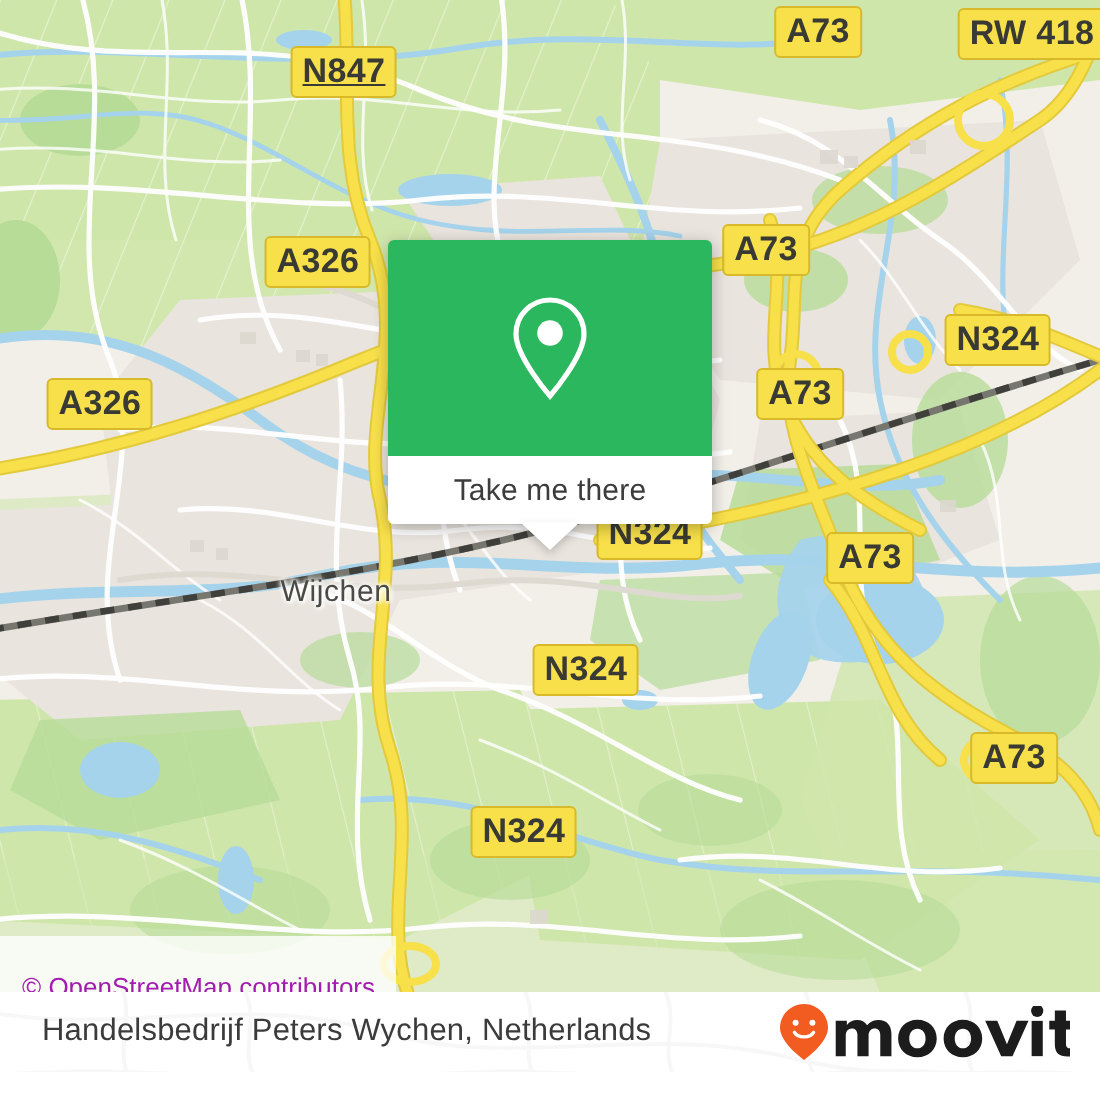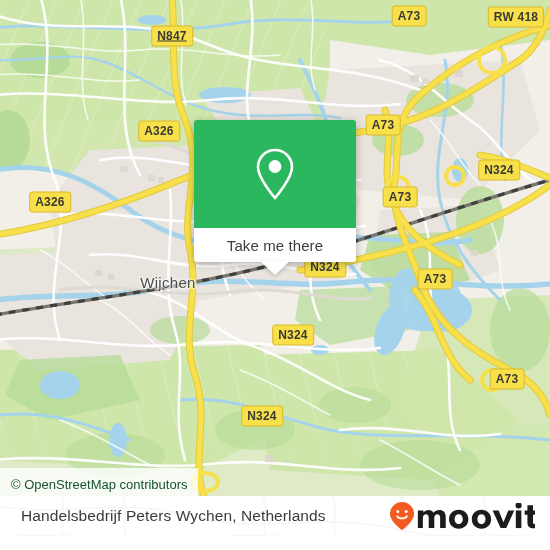--- a/index.html
+++ b/index.html
@@ -20,21 +20,21 @@
   }
   .map-svg { position: absolute; left: 0; top: 0; }
 
   
   .shield {
     position: absolute;
     background: #f7e04a;
     border: 1.5px solid #d8b92a;
     border-radius: 3px;
     color: #3a3a34;
-    font-size: 12px;
+    font-size: 17px;
     font-weight: bold;
     line-height: 1;
     padding: 3px 5px 4px 5px;
     letter-spacing: 0.2px;
     white-space: nowrap;
     transform: translate(-50%, -50%);
     font-family: "Liberation Sans", sans-serif;
   }
 
   
@@ -87,23 +87,23 @@
     border-top: 14px solid #ffffff;
     filter: drop-shadow(0 2px 2px rgba(0,0,0,0.18));
   }
 
   
   .attribution {
     position: absolute;
     left: 0; top: 468px;
     height: 33px;
     padding: 0 10px 0 11px;
-    display: flex; align-items: center;
+    display: flex; align-items: flex-end;
     background: rgba(255,255,255,0.78);
-    color: #14532d;
+    color: #a21caf;
     font-size: 13px;
     z-index: 30;
     white-space: nowrap;
   }
 
   
   .footer {
     position: absolute;
     left: 0; top: 496px; width: 550px; height: 40px;
     background: #ffffff;
@@ -297,21 +297,21 @@
         <rect x="410" y="75" width="9" height="7"></rect>
         <rect x="422" y="78" width="7" height="6"></rect>
         <rect x="455" y="70" width="8" height="7"></rect>
         <rect x="95" y="270" width="7" height="6"></rect>
         <rect x="108" y="274" width="6" height="6"></rect>
         <rect x="265" y="455" width="9" height="7"></rect>
         <rect x="470" y="250" width="8" height="6"></rect>
       </g>
     </svg>
 
-    <div class="city-label" style="left:168px; top:282px;text-align:center;">Wijchen</div>
+    <div class="city-label" style="left:168px; top:296px;text-align:center;">Wijchen</div>
 
     <div class="shield" style="left:172px; top:36px;text-decoration:underline;">N847</div>
     <div class="shield" style="left:409px; top:16px;">A73</div>
     <div class="shield" style="left:516px; top:17px;">RW 418</div>
     <div class="shield" style="left:159px; top:131px;">A326</div>
     <div class="shield" style="left:383px; top:125px;">A73</div>
     <div class="shield" style="left:499px; top:170px;">N324</div>
     <div class="shield" style="left:50px;  top:202px;">A326</div>
     <div class="shield" style="left:400px; top:197px;">A73</div>
     <div class="shield" style="left:325px; top:267px;">N324</div>

